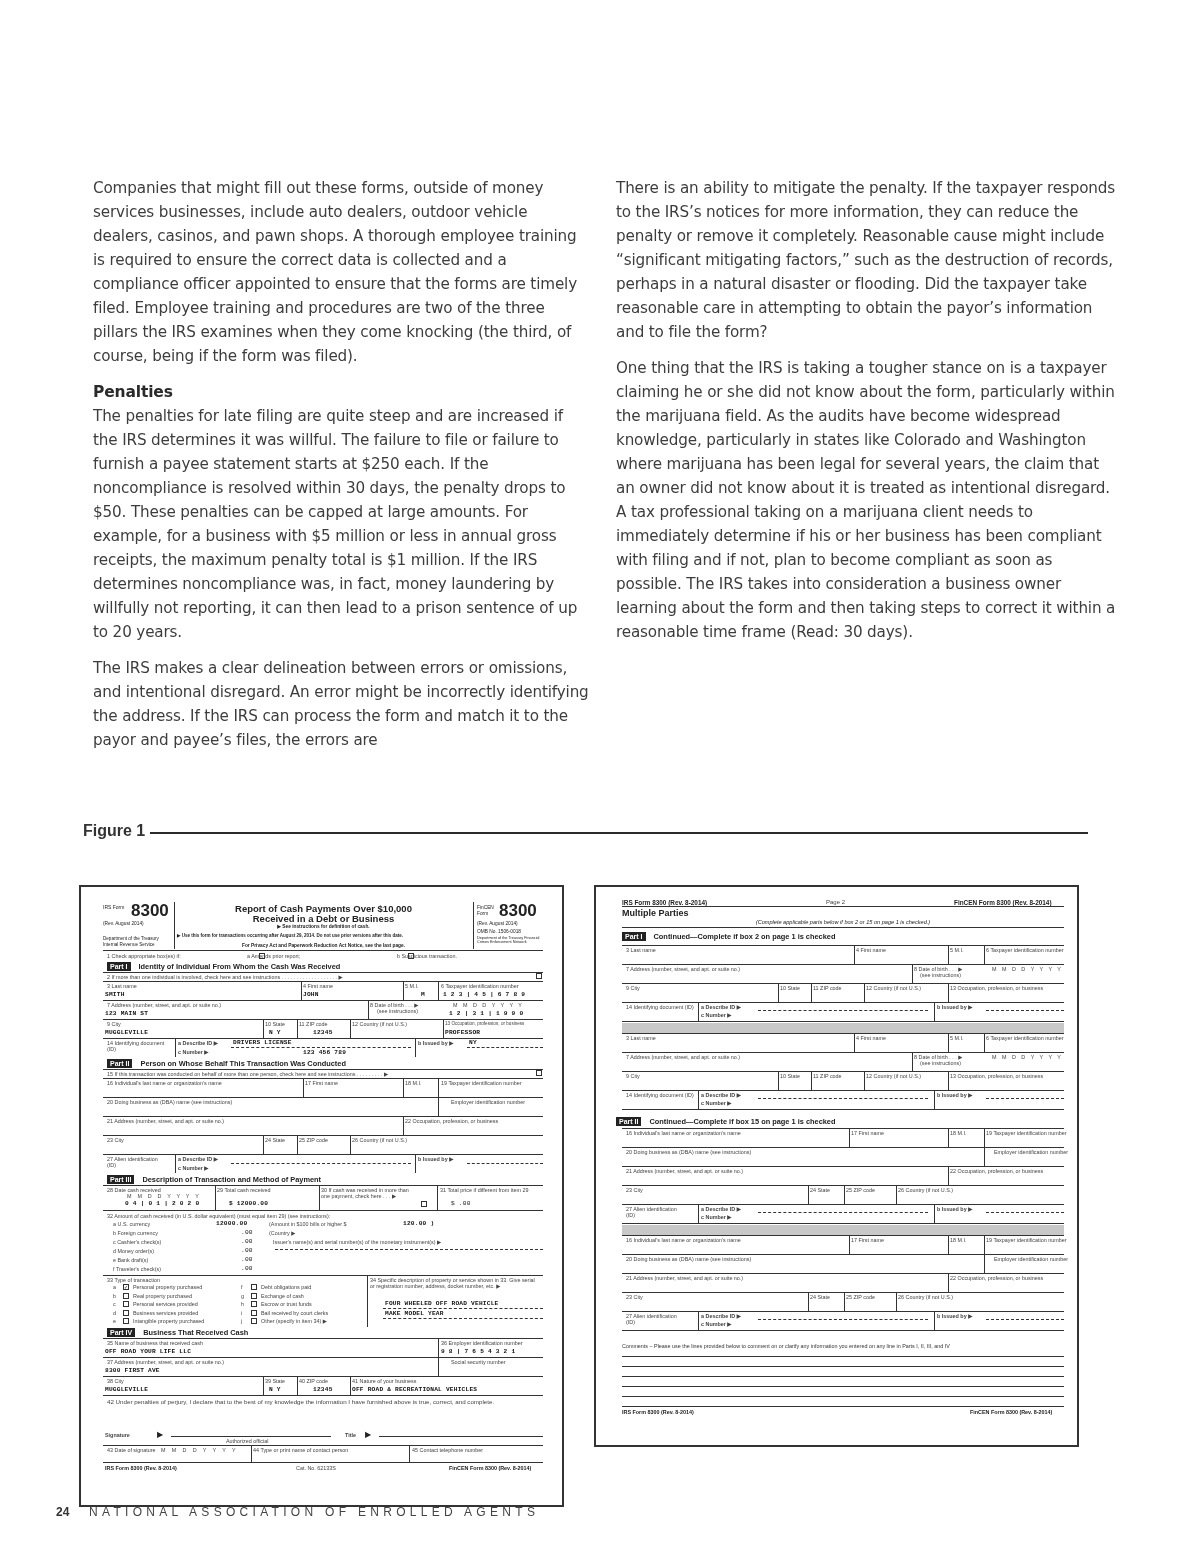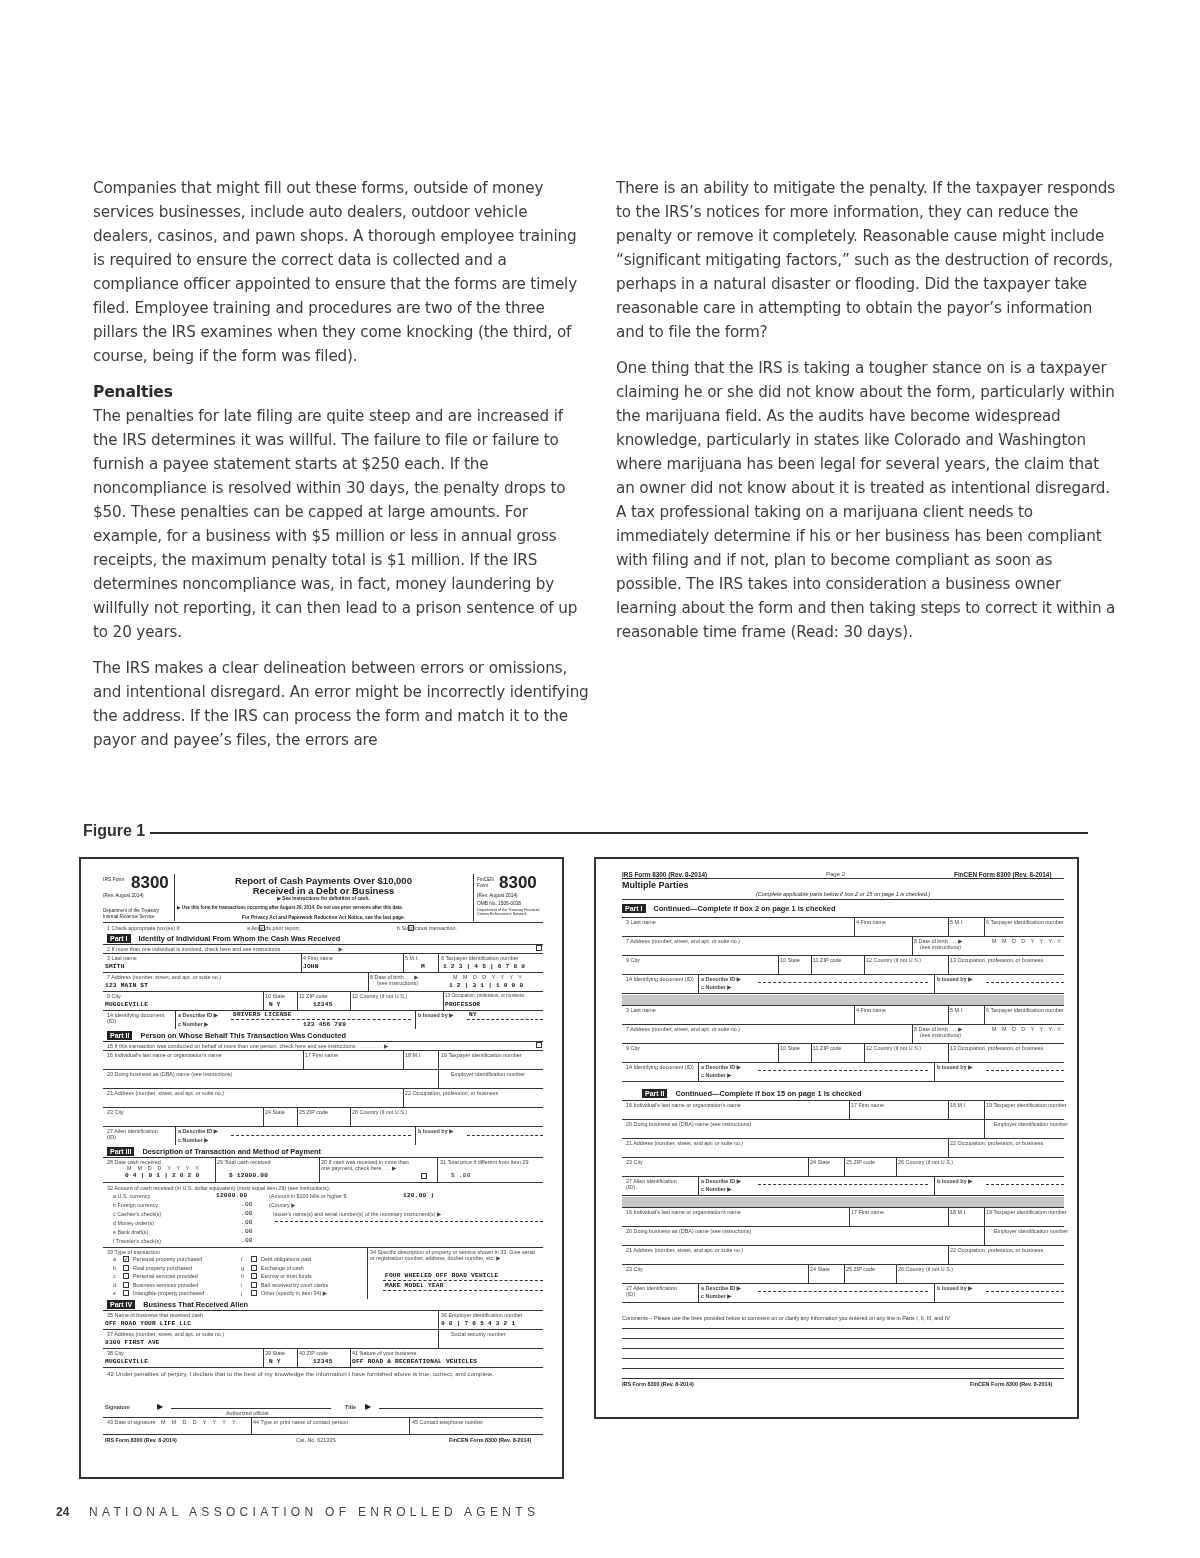--- a/index.html
+++ b/index.html
@@ -8,21 +8,21 @@
 
   .col { position: absolute; top: 176px; width: 496px; font-family: "DejaVu Sans", sans-serif; font-size: 15.2px; line-height: 24px; color: #3d3d3d; letter-spacing: -0.15px; }
   .col.left { left: 93px; }
   .col.right { left: 616px; width: 500px; }
   .col p { margin-bottom: 12px; }
   .col h3 { font-family: "DejaVu Sans", sans-serif; font-weight: bold; font-size: 15.5px; line-height: 24px; color: #2a2a2a; }
 
   .fig-label { position: absolute; left: 83px; top: 822px; font-family: "Liberation Sans", sans-serif; font-weight: bold; font-size: 16px; color: #333; }
   .fig-rule { position: absolute; left: 150px; top: 832px; width: 938px; height: 2px; background: #2a2a2a; }
 
-  .form { position: absolute; background: #fff; border: 2px solid #333; font-family: "Liberation Sans", sans-serif; color: #222; font-size: 5.6px; }
+  .form { position: absolute; background: #fff; border: 2px solid #333; font-family: "Liberation Sans", sans-serif; color: #222; font-size: 5.6px; margin-top: 28px; }
   .form1 { left: 79px; top: 857px; width: 485px; height: 622px; }
   .form2 { left: 594px; top: 857px; width: 485px; height: 562px; }
 
   .in { position: absolute; }
   .row { position: absolute; border-top: 0.8px solid #333; }
   .hb { font-weight: bold; }
   .partbar { position: absolute; height: 9px; display: flex; align-items: center; font-size: 7.4px; font-weight: bold; }
   .parttag { background: #222; color: #fff; padding: 0 3px; height: 9px; line-height: 9px; font-size: 7px; margin-right: 8px; }
   .lbl { position: absolute; font-size: 5.4px; color: #444; white-space: nowrap; }
   .val { position: absolute; font-size: 6.2px; font-weight: bold; color: #111; white-space: nowrap; font-family: "Liberation Mono", monospace; letter-spacing: 0.2px; }
@@ -219,21 +219,21 @@
   <div id="t33"></div>
   <div class="vline" style="left:286px;top:388px;height:52px;"></div>
   <div class="lbl" style="left:289px;top:390px;width:170px;white-space:normal;line-height:6.4px;">34 Specific description of property or service shown in 33. Give serial or registration number, address, docket number, etc. ▶</div>
   <div class="val" style="left:304px;top:413px;">FOUR WHEELED OFF ROAD VEHICLE</div>
   <div class="dash" style="left:302px;top:421px;width:160px;"></div>
   <div class="val" style="left:304px;top:423px;">MAKE MODEL YEAR</div>
   <div class="dash" style="left:302px;top:431px;width:160px;"></div>
 
   <div class="partbar" style="left:26px;top:441px;">
     <span class="parttag">Part IV</span>
-    <span>Business That Received Alien</span>
+    <span>Business That Received Cash</span>
   </div>
   <div class="row" style="left:22px;top:451px;width:440px;"></div>
   <div class="lbl" style="left:26px;top:453px;">35   Name of business that received cash</div>
   <div class="val" style="left:24px;top:461px;">OFF ROAD YOUR LIFE LLC</div>
   <div class="vline" style="left:357px;top:451px;height:38px;"></div>
   <div class="lbl" style="left:360px;top:453px;">36 Employer identification number</div>
   <div class="val" style="left:360px;top:461px;">9 8 | 7 6 5 4 3 2 1</div>
   <div class="row" style="left:22px;top:470px;width:440px;"></div>
   <div class="lbl" style="left:26px;top:472px;">37   Address (number, street, and apt. or suite no.)</div>
   <div class="val" style="left:24px;top:480px;">8300 FIRST AVE</div>
@@ -310,21 +310,21 @@
   <div class="in hb" style="left:26px;top:21px;width:442px;text-align:left;font-size:9px;">Multiple Parties</div>
   <div class="in" style="left:26px;top:32px;width:442px;text-align:center;font-size:5.6px;font-style:italic;">(Complete applicable parts below if box 2 or 15 on page 1 is checked.)</div>
   <div class="row" style="left:26px;top:40px;width:442px;"></div>
   <div class="partbar" style="left:26px;top:45px;">
     <span class="parttag">Part I</span>
     <span>Continued—Complete if box 2 on page 1 is checked</span>
   </div>
   <div id="p2-blockA"></div>
   <div class="gray" style="left:26px;top:136px;width:442px;height:10px;"></div>
   <div id="p2-blockB"></div>
-  <div class="partbar" style="left:38px;top:230px;padding-left:8px;">
+  <div class="partbar" style="left:12px;top:230px;padding-left:8px;">
     <span class="parttag">Part II</span>
     <span>Continued—Complete if box 15 on page 1 is checked</span>
   </div>
   <div id="p2-blockC"></div>
   <div class="gray" style="left:26px;top:338px;width:442px;height:10px;"></div>
   <div id="p2-blockD"></div>
   <div class="lbl" style="left:26px;top:456px;color:#333;">Comments – Please use the lines provided below to comment on or clarify any information you entered on any line in Parts I, II, III, and IV</div>
   <div class="row" style="left:26px;top:469px;width:442px;"></div>
   <div class="row" style="left:26px;top:479px;width:442px;"></div>
   <div class="row" style="left:26px;top:489px;width:442px;"></div>

